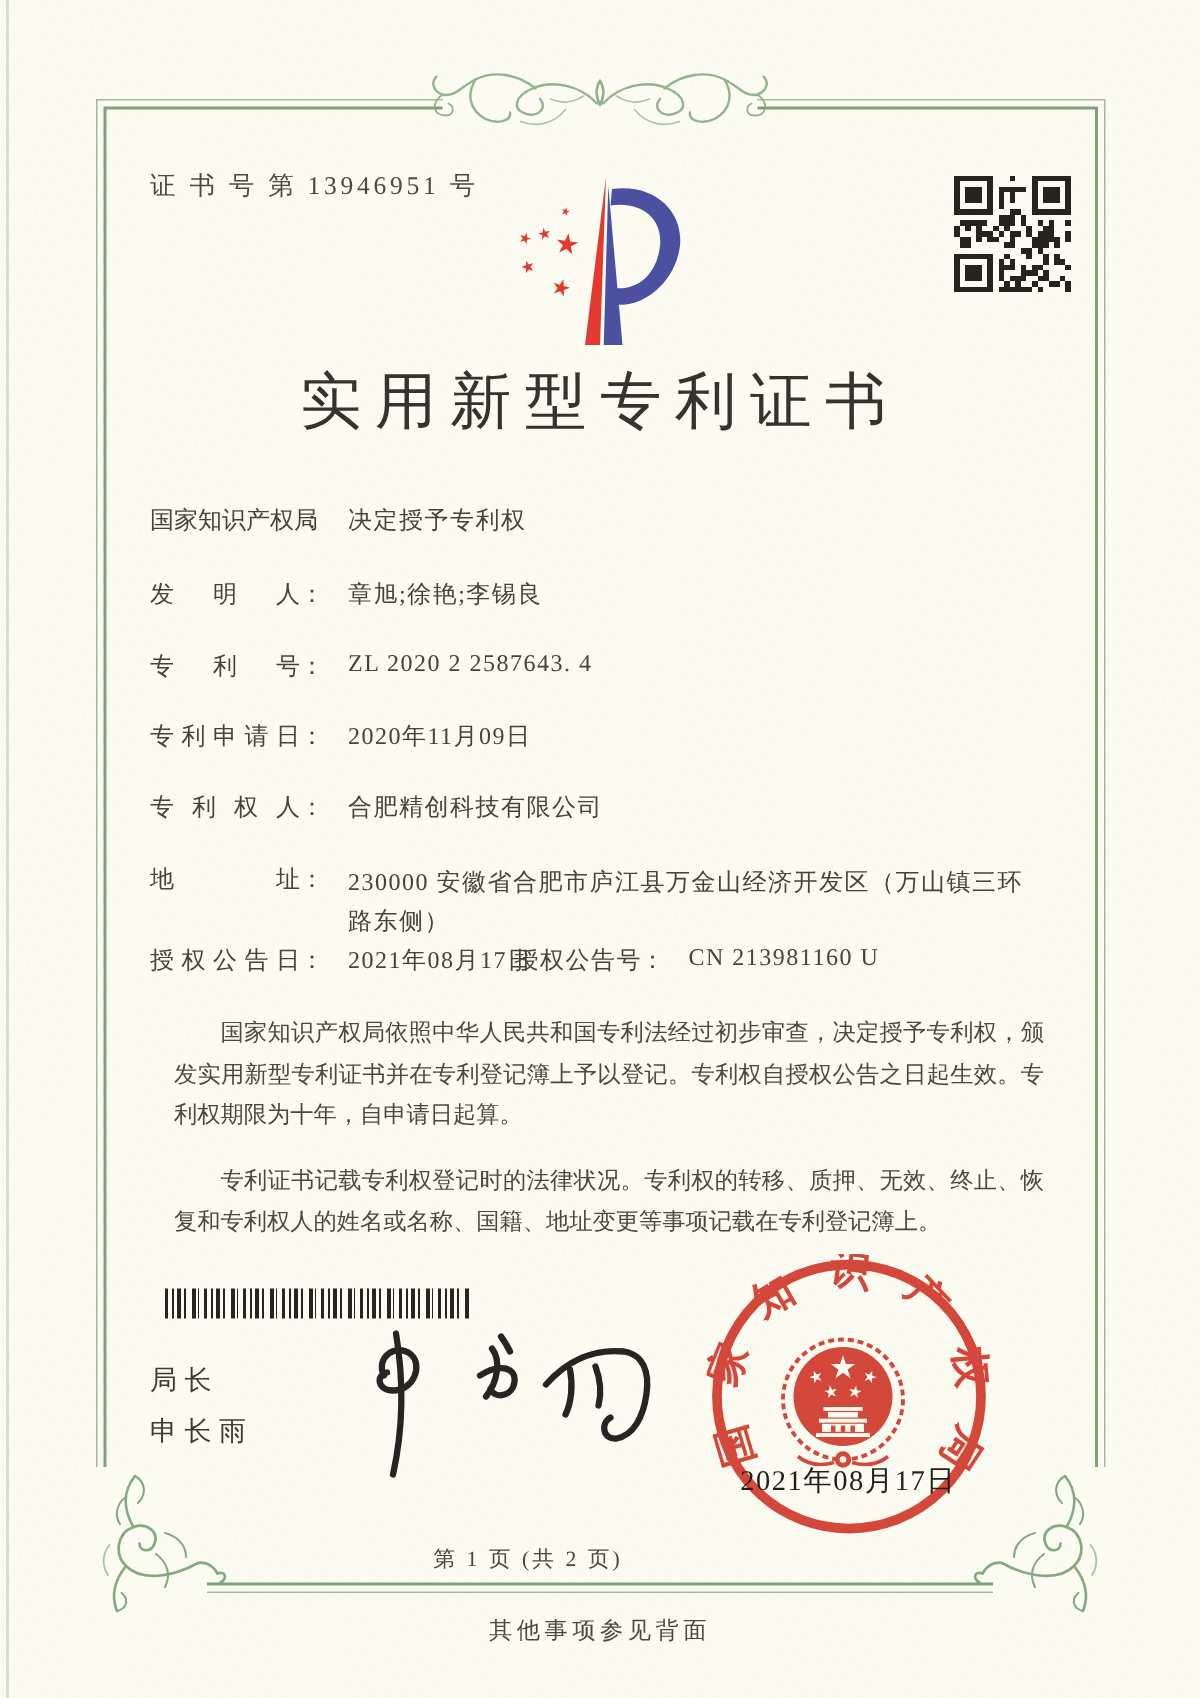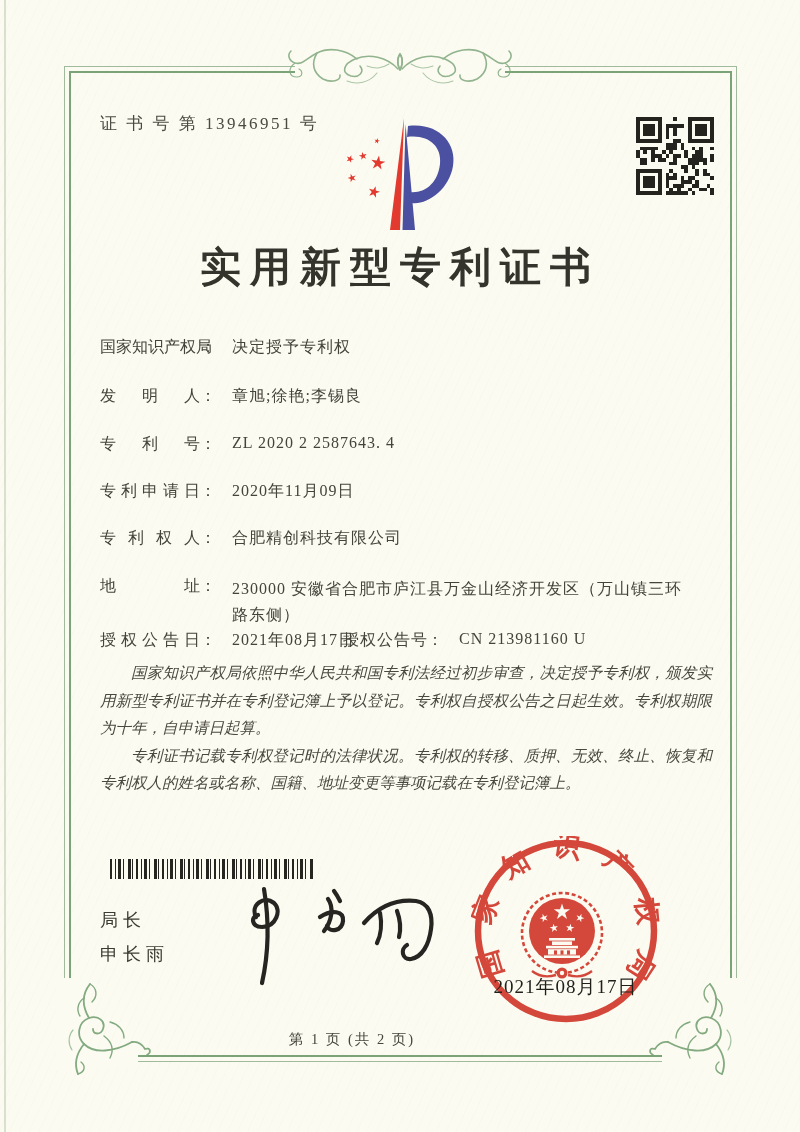--- a/index.html
+++ b/index.html
@@ -17,33 +17,33 @@
                border:2px solid #7aa478;}
   svg{display:block;}
   .orn{position:absolute;color:#7fa87d;}
   .orn-top{left:283px;top:42px;}
   .orn-bl{left:48px;top:978px;}
   .orn-br{left:647px;top:978px;transform:scaleX(-1);}
   .certno{position:absolute;left:100px;top:112px;font-size:17px;color:#4b4a41;letter-spacing:2.5px;}
   .logo{position:absolute;left:338px;top:110px;}
   .qr{position:absolute;left:636px;top:117px;}
   .title{position:absolute;left:0;top:240px;width:800px;text-align:center;
-         font-size:41px;font-weight:700;letter-spacing:9px;color:#34332c;}
+         font-size:41px;font-weight:400;letter-spacing:9px;color:#34332c;}
   .fields{position:absolute;left:100px;top:0;width:612px;font-size:16px;color:#45443b;}
   .frow{position:absolute;left:0;white-space:nowrap;}
   .flabel{display:inline-block;width:100px;text-align:justify;text-align-last:justify;vertical-align:top;}
   .fcolon{vertical-align:top;}
   .fvalue{margin-left:12px;letter-spacing:1px;vertical-align:top;}
   .frow.addr{white-space:normal;}
   .frow.addr .fvalue{display:inline-block;width:452px;line-height:26px;}
   .pair2{position:absolute;left:243px;top:0;}
   .pair2 .flabel{width:84px;}
   .paras{position:absolute;left:100px;top:659px;width:612px;font-size:15.5px;line-height:27.5px;
          color:#4a493f;text-align:justify;}
-  .paras p{margin:0;text-indent:2em;font-style:italic;}
+  .paras p{margin:16px;text-indent:2em;}
   .barcode{position:absolute;left:110px;top:859px;width:203px;height:20px;
     background:repeating-linear-gradient(90deg,
       #26251f 0 2px, rgba(0,0,0,0) 2px 5px,
       #26251f 5px 6px, rgba(0,0,0,0) 6px 8px,
       #26251f 8px 11px, rgba(0,0,0,0) 11px 13px,
       #26251f 13px 14px, rgba(0,0,0,0) 14px 18px,
       #26251f 18px 21px, rgba(0,0,0,0) 21px 22px,
       #26251f 22px 23px, rgba(0,0,0,0) 23px 26px);}
   .signer-title{position:absolute;left:100px;top:908px;font-size:18px;letter-spacing:5px;color:#3c3b33;
                 font-family:"Liberation Sans","DejaVu Sans",sans-serif;}
@@ -351,13 +351,14 @@
         <rect x="5" y="19.4" width="3" height="4.2"></rect>
       </g>
       <circle cx="0" cy="42" r="5.5" fill="#d23b2e"></circle>
       <circle cx="0" cy="42" r="2.2" fill="#fcfbf1"></circle>
       <path d="M-6 44 Q-20 48 -30 40 M6 44 Q20 48 30 40" fill="none" stroke="#d23b2e" stroke-width="2.4"></path>
     </g>
   </svg>
   <div class="seal-date">2021年08月17日</div>
 
   <div class="pageno">第 1 页 (共 2 页)</div>
+  <div class="backnote">其他事项参见背面</div>
 </div>
 
 </body></html>

